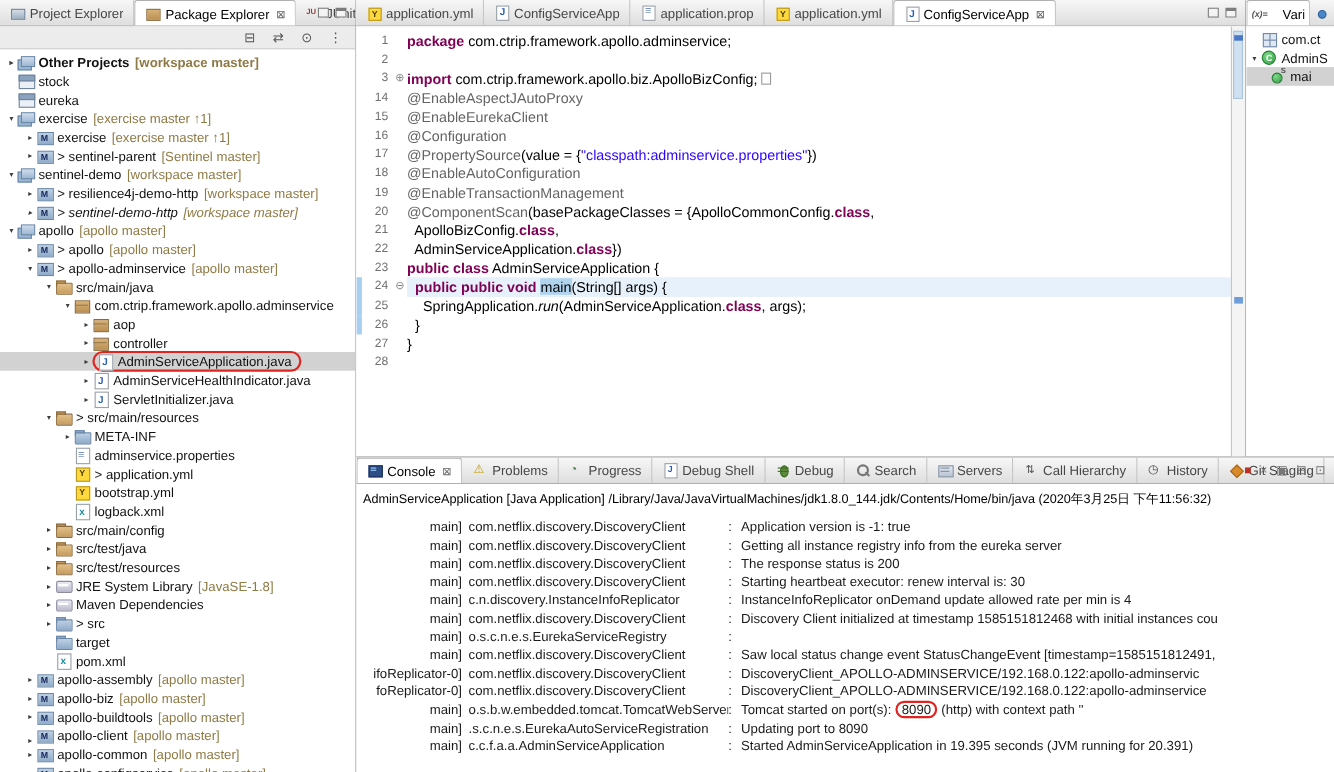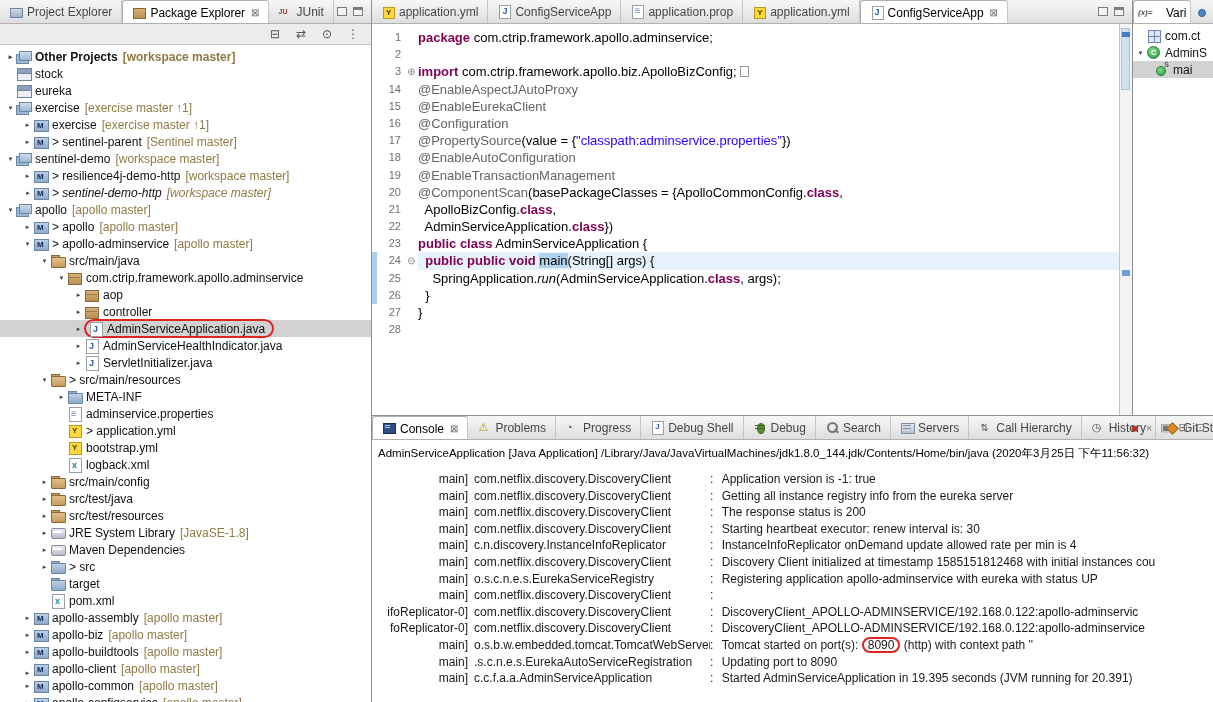--- a/index.html
+++ b/index.html
@@ -5,21 +5,21 @@
 * { box-sizing: border-box; }
 html, body { margin: 0; padding: 0; }
 body {
   width: 1213px; height: 702px; overflow: hidden;
   font-family: "Liberation Sans", sans-serif; font-size: 12px; color: #1a1a1a;
   background: #ececec;
 }
 .app { display: flex; width: 1213px; height: 702px; background: #fff; }
 
 
-.left-panel { width: 372px; flex: none; display: flex; flex-direction: column; border-right: 1px solid #8e8e8e; background: #fff; }
+.left-panel { width: 324px; flex: none; display: flex; flex-direction: column; border-right: 1px solid #8e8e8e; background: #fff; }
 .main-col { flex: 1; min-width: 0; display: flex; flex-direction: column; }
 .top-row { height: 415px; flex: none; display: flex; min-width: 0; }
 .editor-area { flex: 1; min-width: 0; display: flex; flex-direction: column; border-right: 1px solid #8e8e8e; background: #fff; }
 .right-panel { width: 80px; flex: none; display: flex; flex-direction: column; background: #fff; }
 .console-area { flex: 1; min-height: 0; display: flex; flex-direction: column; border-top: 1px solid #8e8e8e; background: #fff; }
 
 
 .tabbar { height: 24px; flex: none; display: flex; align-items: stretch; background: linear-gradient(#f7f7f7, #dedede); border-bottom: 1px solid #b0b0b0; overflow: hidden; }
 .tabs-holder { display: flex; align-items: stretch; min-width: 0; }
 .tab { display: flex; align-items: center; gap: 4px; padding: 0 9px; border-right: 1px solid #c6c6c6; color: #474747; white-space: nowrap; font-size: 12px; cursor: default; }
@@ -626,22 +626,22 @@
           </div>
       </div>
       <div class="console-header">AdminServiceApplication [Java Application] /Library/Java/JavaVirtualMachines/jdk1.8.0_144.jdk/Contents/Home/bin/java (2020年3月25日 下午11:56:32)</div>
       <div id="consoleLog" class="console-log">
           <div class="cline"><span class="cth">main]</span><span class="clg">com.netflix.discovery.DiscoveryClient</span><span class="ccol">: </span><span class="cmsg"><span>Application version is -1: true</span></span></div>
           <div class="cline"><span class="cth">main]</span><span class="clg">com.netflix.discovery.DiscoveryClient</span><span class="ccol">: </span><span class="cmsg"><span>Getting all instance registry info from the eureka server</span></span></div>
           <div class="cline"><span class="cth">main]</span><span class="clg">com.netflix.discovery.DiscoveryClient</span><span class="ccol">: </span><span class="cmsg"><span>The response status is 200</span></span></div>
           <div class="cline"><span class="cth">main]</span><span class="clg">com.netflix.discovery.DiscoveryClient</span><span class="ccol">: </span><span class="cmsg"><span>Starting heartbeat executor: renew interval is: 30</span></span></div>
           <div class="cline"><span class="cth">main]</span><span class="clg">c.n.discovery.InstanceInfoReplicator</span><span class="ccol">: </span><span class="cmsg"><span>InstanceInfoReplicator onDemand update allowed rate per min is 4</span></span></div>
           <div class="cline"><span class="cth">main]</span><span class="clg">com.netflix.discovery.DiscoveryClient</span><span class="ccol">: </span><span class="cmsg"><span>Discovery Client initialized at timestamp 1585151812468 with initial instances cou</span></span></div>
-          <div class="cline"><span class="cth">main]</span><span class="clg">o.s.c.n.e.s.EurekaServiceRegistry</span><span class="ccol">: </span><span class="cmsg"><span>Registering application apollo-adminservice with eureka with status UP</span></span></div>
-          <div class="cline"><span class="cth">main]</span><span class="clg">com.netflix.discovery.DiscoveryClient</span><span class="ccol">: </span></div>
+          <div class="cline"><span class="cth">main]</span><span class="clg">o.s.c.n.e.s.EurekaServiceRegistry</span><span class="ccol">: </span></div>
+          <div class="cline"><span class="cth">main]</span><span class="clg">com.netflix.discovery.DiscoveryClient</span><span class="ccol">: </span><span class="cmsg"><span>Saw local status change event StatusChangeEvent [timestamp=1585151812491,</span></span></div>
           <div class="cline"><span class="cth">ifoReplicator-0]</span><span class="clg">com.netflix.discovery.DiscoveryClient</span><span class="ccol">: </span><span class="cmsg"><span>DiscoveryClient_APOLLO-ADMINSERVICE/192.168.0.122:apollo-adminservic</span></span></div>
           <div class="cline"><span class="cth">foReplicator-0]</span><span class="clg">com.netflix.discovery.DiscoveryClient</span><span class="ccol">: </span><span class="cmsg"><span>DiscoveryClient_APOLLO-ADMINSERVICE/192.168.0.122:apollo-adminservice</span></span></div>
           <div class="cline"><span class="cth">main]</span><span class="clg">o.s.b.w.embedded.tomcat.TomcatWebServer</span><span class="ccol">: </span><span class="cmsg"><span>Tomcat started on port(s): </span><span class="red-oval">8090</span><span> (http) with context path ''</span></span></div>
           <div class="cline"><span class="cth">main]</span><span class="clg">.s.c.n.e.s.EurekaAutoServiceRegistration</span><span class="ccol">: </span><span class="cmsg"><span>Updating port to 8090</span></span></div>
           <div class="cline"><span class="cth">main]</span><span class="clg">c.c.f.a.a.AdminServiceApplication</span><span class="ccol">: </span><span class="cmsg"><span>Started AdminServiceApplication in 19.395 seconds (JVM running for 20.391)</span></span></div>
         </div>
     </section>
   </div>
 
 </div>

